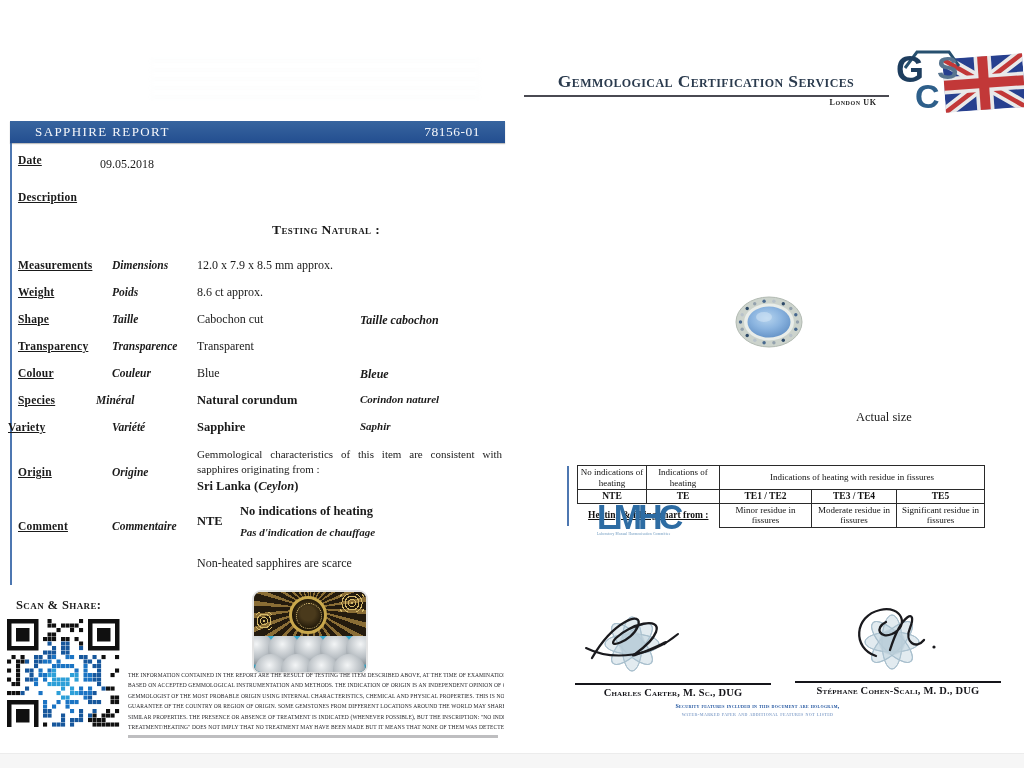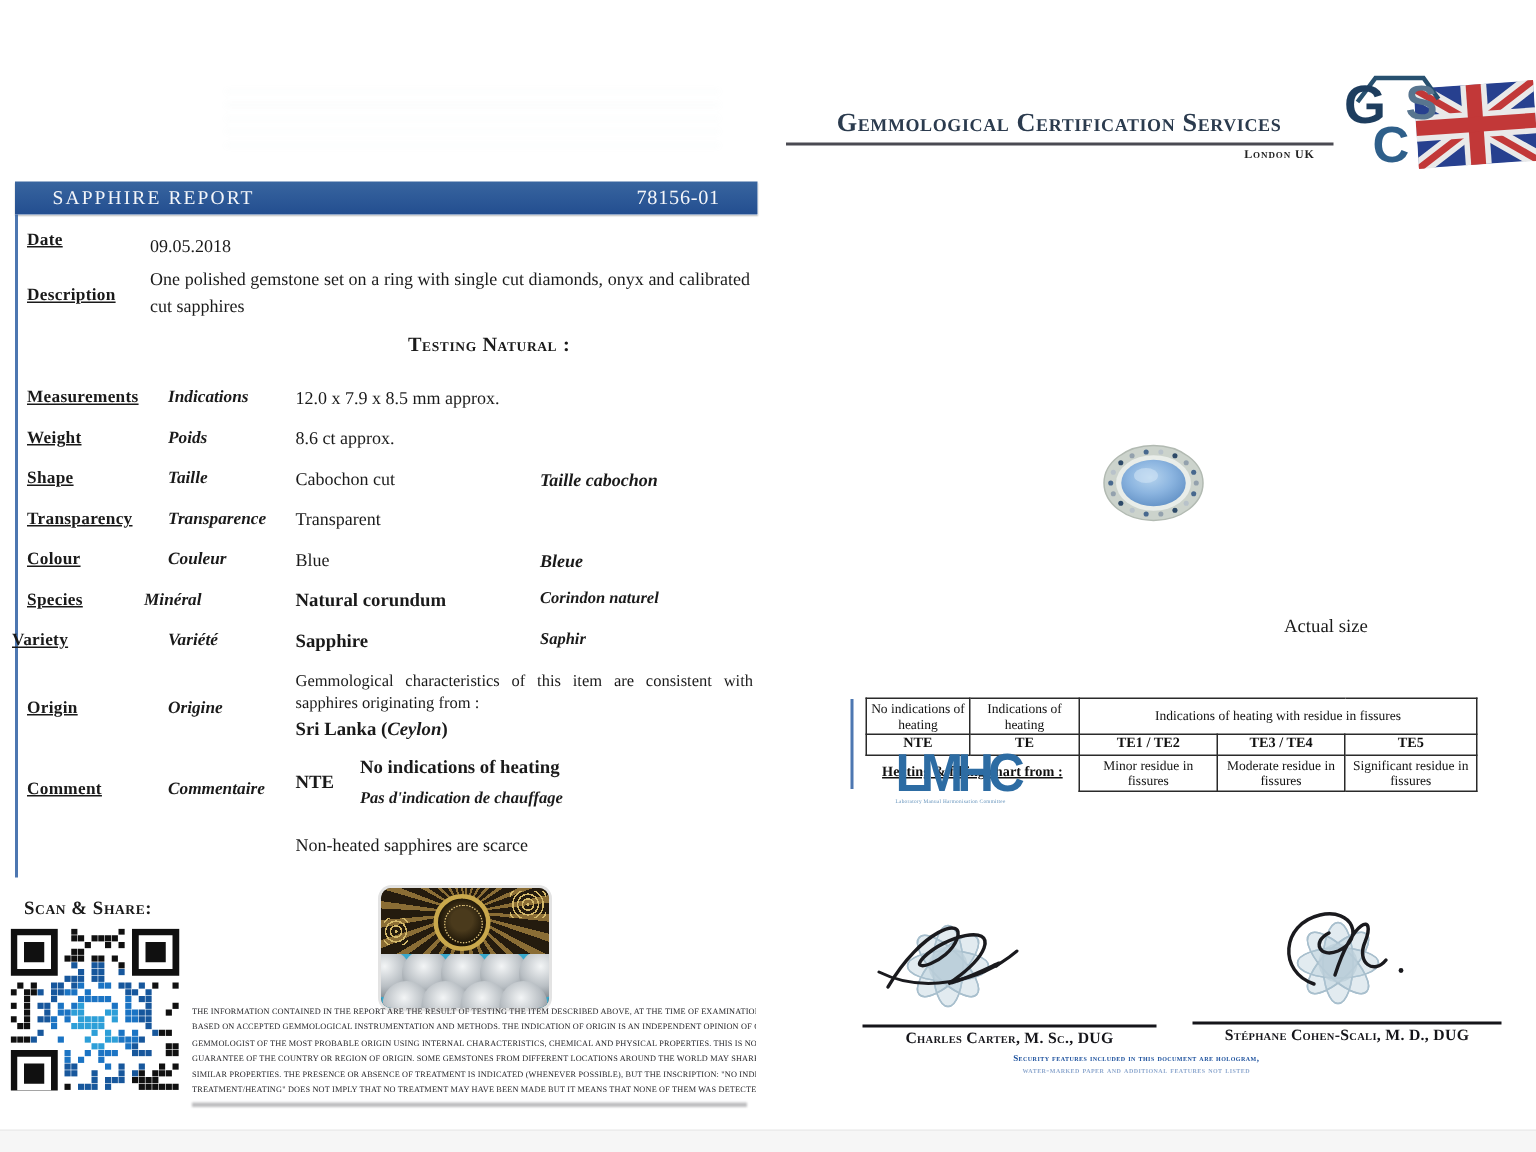--- a/index.html
+++ b/index.html
@@ -69,26 +69,25 @@
   <div class="abs hdr-bar">
     <span class="hdr-title">SAPPHIRE REPORT</span>
     <span class="hdr-num">78156-01</span>
   </div>
   <div class="abs vline" style="left:10px;top:143px;height:442px;"></div>
 
   <div class="abs lbl" style="left:18px;top:154px;">Date</div>
   <div class="abs val" style="left:100px;top:157px;">09.05.2018</div>
 
   <div class="abs lbl" style="left:18px;top:191px;">Description</div>
-  <div class="abs val" style="left:100px;top:178px;width:400px;line-height:17.5px;text-align:justify;">One polished gemstone set on a ring with single cut diamonds, onyx and calibrated cut sapphires</div>
 
   <div class="abs section-title sc" style="left:272px;top:222px;">Testing Natural :</div>
 
   <div class="abs lbl" style="left:18px;top:259px;">Measurements</div>
-  <div class="abs fr" style="left:112px;top:259px;">Indications</div>
+  <div class="abs fr" style="left:112px;top:259px;">Dimensions</div>
   <div class="abs val" style="left:197px;top:258px;">12.0 x 7.9 x 8.5 mm approx.</div>
 
   <div class="abs lbl" style="left:18px;top:286px;">Weight</div>
   <div class="abs fr" style="left:112px;top:286px;">Poids</div>
   <div class="abs val" style="left:197px;top:285px;">8.6 ct approx.</div>
 
   <div class="abs lbl" style="left:18px;top:313px;">Shape</div>
   <div class="abs fr" style="left:112px;top:313px;">Taille</div>
   <div class="abs val" style="left:197px;top:312px;">Cabochon cut</div>
   <div class="abs fr" style="left:360px;top:313px;font-size:12px;">Taille cabochon</div>

